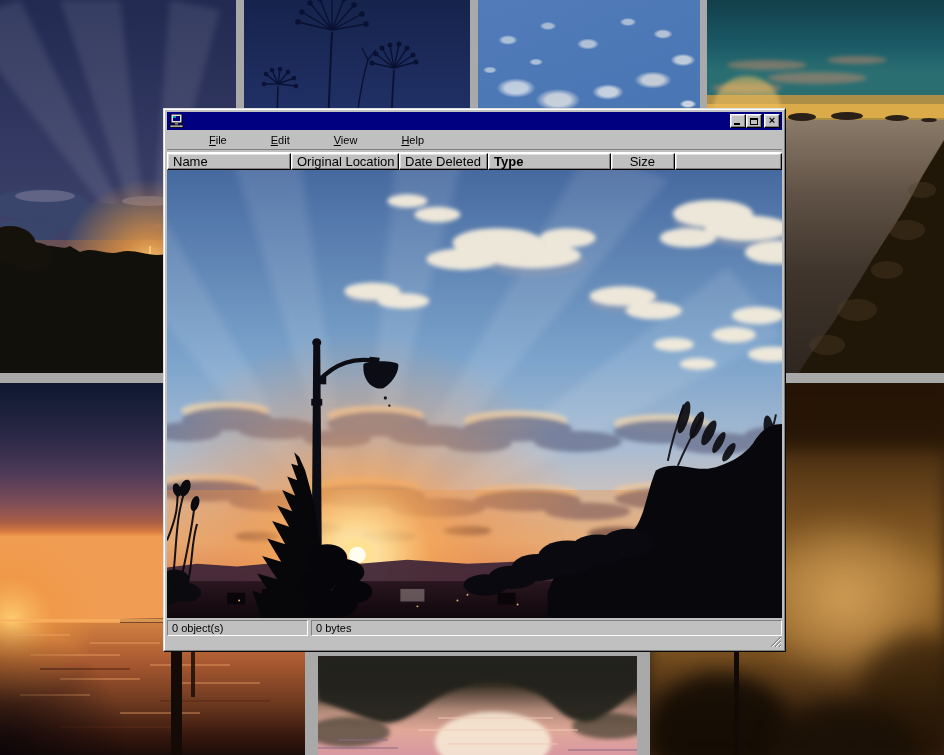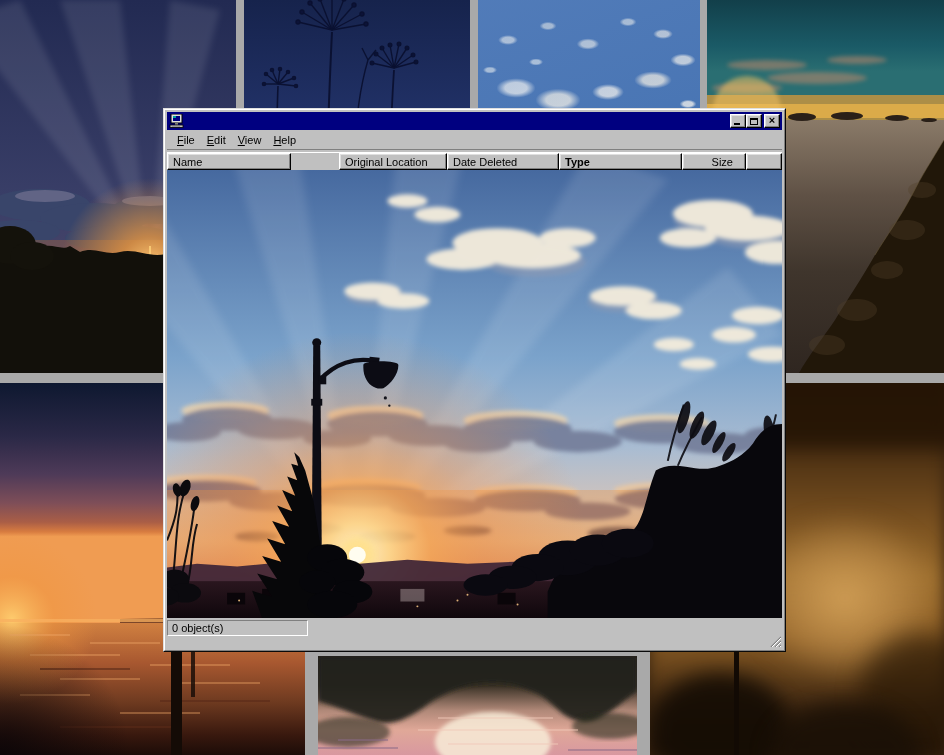--- a/index.html
+++ b/index.html
@@ -52,28 +52,28 @@
   #titletext{color:#fff;font-size:11px;font-weight:bold;flex:1 1 auto;white-space:nowrap;overflow:hidden;}
   .tbtns{display:flex;align-items:center;gap:0;}
   .tb{width:16px;height:14px;background:#c0c0c0;border:1px solid;border-color:#fff #000 #000 #fff;
       box-shadow:inset -1px -1px 0 #808080,inset 1px 1px 0 #dfdfdf;box-sizing:border-box;
       display:flex;align-items:center;justify-content:center;position:relative;}
   .tb-close{margin-left:2px;}
   .g-min{position:absolute;left:3px;bottom:2px;width:6px;height:2px;background:#000;}
   .g-max{width:8px;height:7px;border:1px solid #000;border-top-width:2px;box-sizing:border-box;}
   .g-x{font-size:11px;font-weight:bold;line-height:10px;color:#000;transform:translateY(-1px);}
   #menubar{height:18px;display:flex;align-items:center;padding-left:4px;flex:0 0 auto;}
-  .mi{font-size:11px;color:#000;padding:2px 6px;}
+  .mi{font-size:11px;color:#000;padding:2px 6px;margin-left:32px;}
   .mi u{text-decoration:underline;}
   #menusep{height:2px;border-top:1px solid #808080;border-bottom:1px solid #fff;flex:0 0 auto;}
   #colheaders{height:17px;display:flex;flex:0 0 auto;}
   .col{box-sizing:border-box;height:17px;background:#c0c0c0;border:1px solid;border-color:#fff #000 #000 #fff;
        box-shadow:inset -1px -1px 0 #808080,inset 1px 1px 0 #dfdfdf;
-       font-size:11px;line-height:14px;padding:1px 12px 0 5px;color:#000;overflow:hidden;white-space:nowrap;}
-  .c0{width:124px;} .c1{width:108px;margin-left:48px;} .c2{width:112px;} .c3{width:123px;font-weight:bold;}
+       font-size:13px;line-height:14px;padding:1px 19px 0 5px;color:#000;overflow:hidden;white-space:nowrap;}
+  .c0{width:124px;} .c1{width:108px;} .c2{width:89px;} .c3{width:123px;font-weight:bold;}
   .c4{width:64px;text-align:right;} .c5{flex:1 1 auto;}
   #client{flex:1 1 auto;position:relative;overflow:hidden;background:#6f93bb;}
   #client svg{position:absolute;inset:0;width:100%;height:100%;}
   #statusbar{height:28px;margin-top:2px;display:flex;gap:3px;flex:0 0 auto;position:relative;border-radius:8px;}
   .sp{box-sizing:border-box;height:16px;border:1px solid;border-color:#808080 #fff #fff #808080;
       font-size:11px;line-height:14px;padding:0 4px;color:#000;background:#c0c0c0;overflow:hidden;}
   .sp1{width:141px;} .sp2{flex:1 1 auto;}
   #grip{position:absolute;right:1px;bottom:1px;width:13px;height:13px;}
 </style>
 </head>
@@ -606,20 +606,21 @@
             <ellipse cx="460" cy="385" rx="26" ry="15"></ellipse>
               <ellipse cx="370" cy="410" rx="26" ry="14"></ellipse>
             <ellipse cx="345" cy="420" rx="24" ry="12"></ellipse>
               <ellipse cx="318" cy="428" rx="22" ry="11"></ellipse>
           </g>
         </svg>
       </div>
 
       <div id="statusbar">
         <div class="sp sp1">0 object(s)</div>
+        <div class="sp sp2">0 bytes</div>
         <svg id="grip" viewBox="0 0 13 13">
           <line x1="3" y1="13" x2="13" y2="3" stroke="#808080" stroke-width="1.2"></line>
           <line x1="7" y1="13" x2="13" y2="7" stroke="#808080" stroke-width="1.2"></line>
           <line x1="11" y1="13" x2="13" y2="11" stroke="#808080" stroke-width="1.2"></line>
           <line x1="4" y1="13" x2="13" y2="4" stroke="#fff" stroke-width="1"></line>
           <line x1="8" y1="13" x2="13" y2="8" stroke="#fff" stroke-width="1"></line>
           <line x1="12" y1="13" x2="13" y2="12" stroke="#fff" stroke-width="1"></line>
         </svg>
       </div>
 

